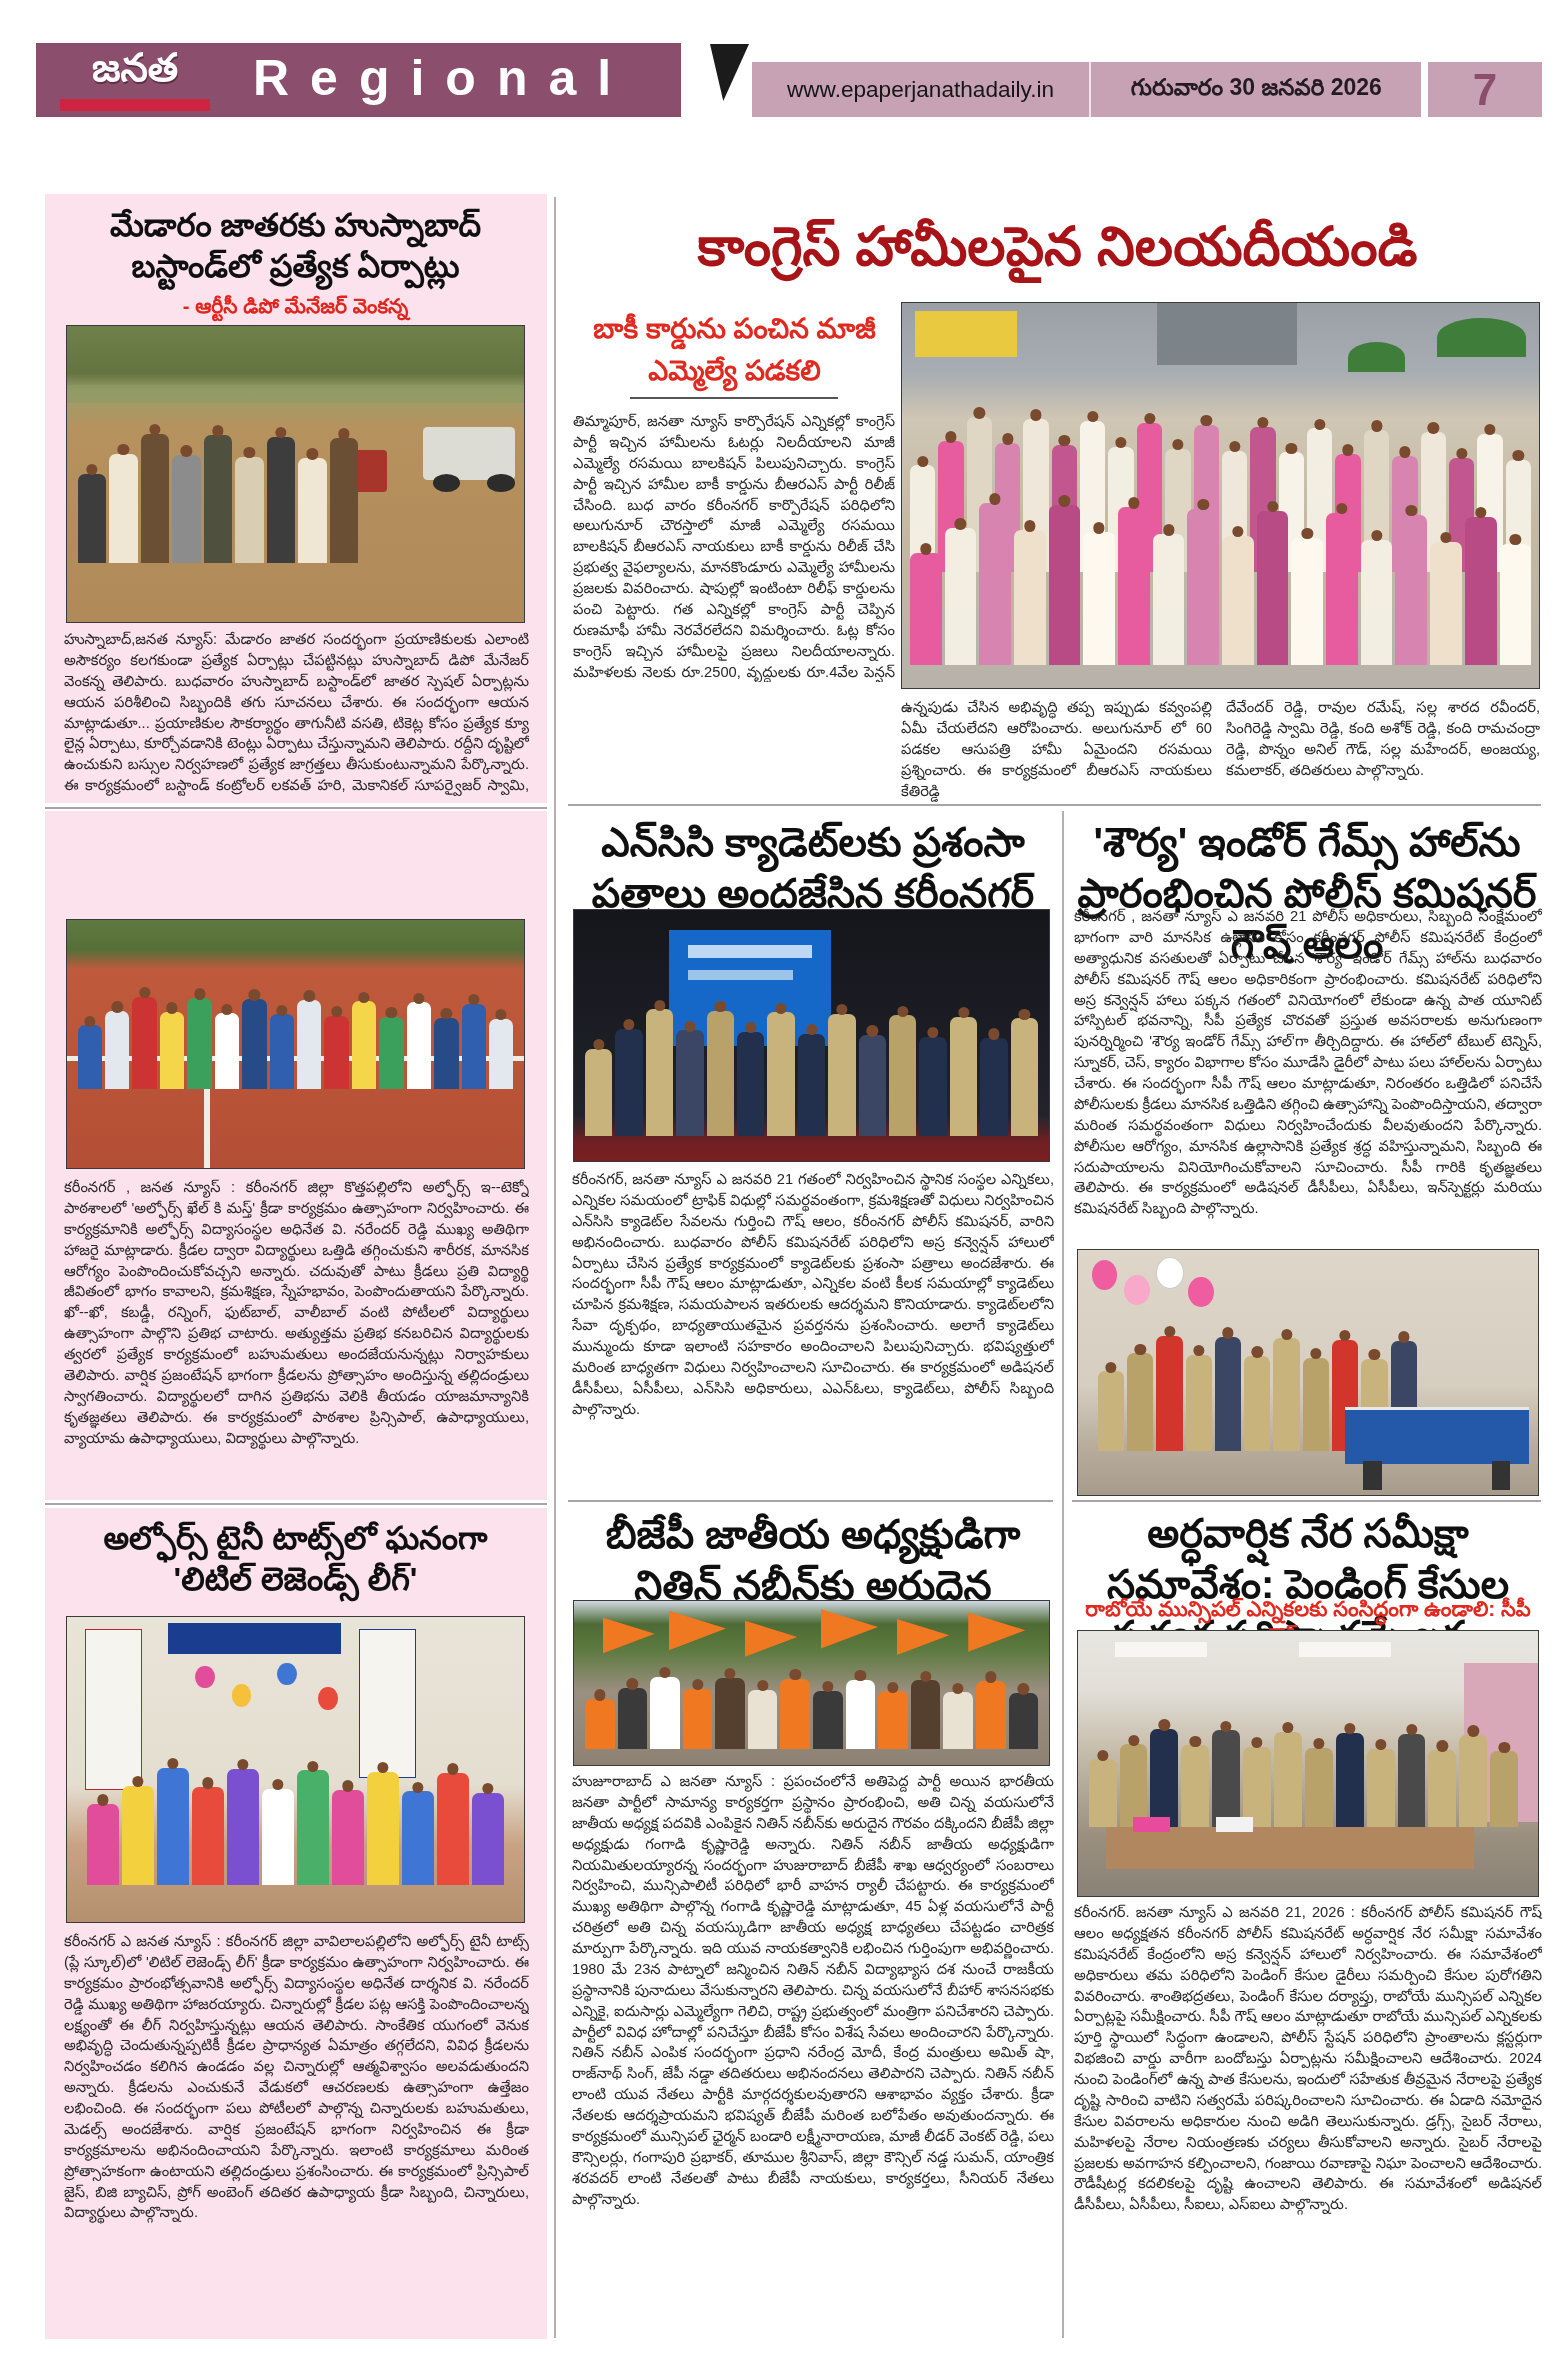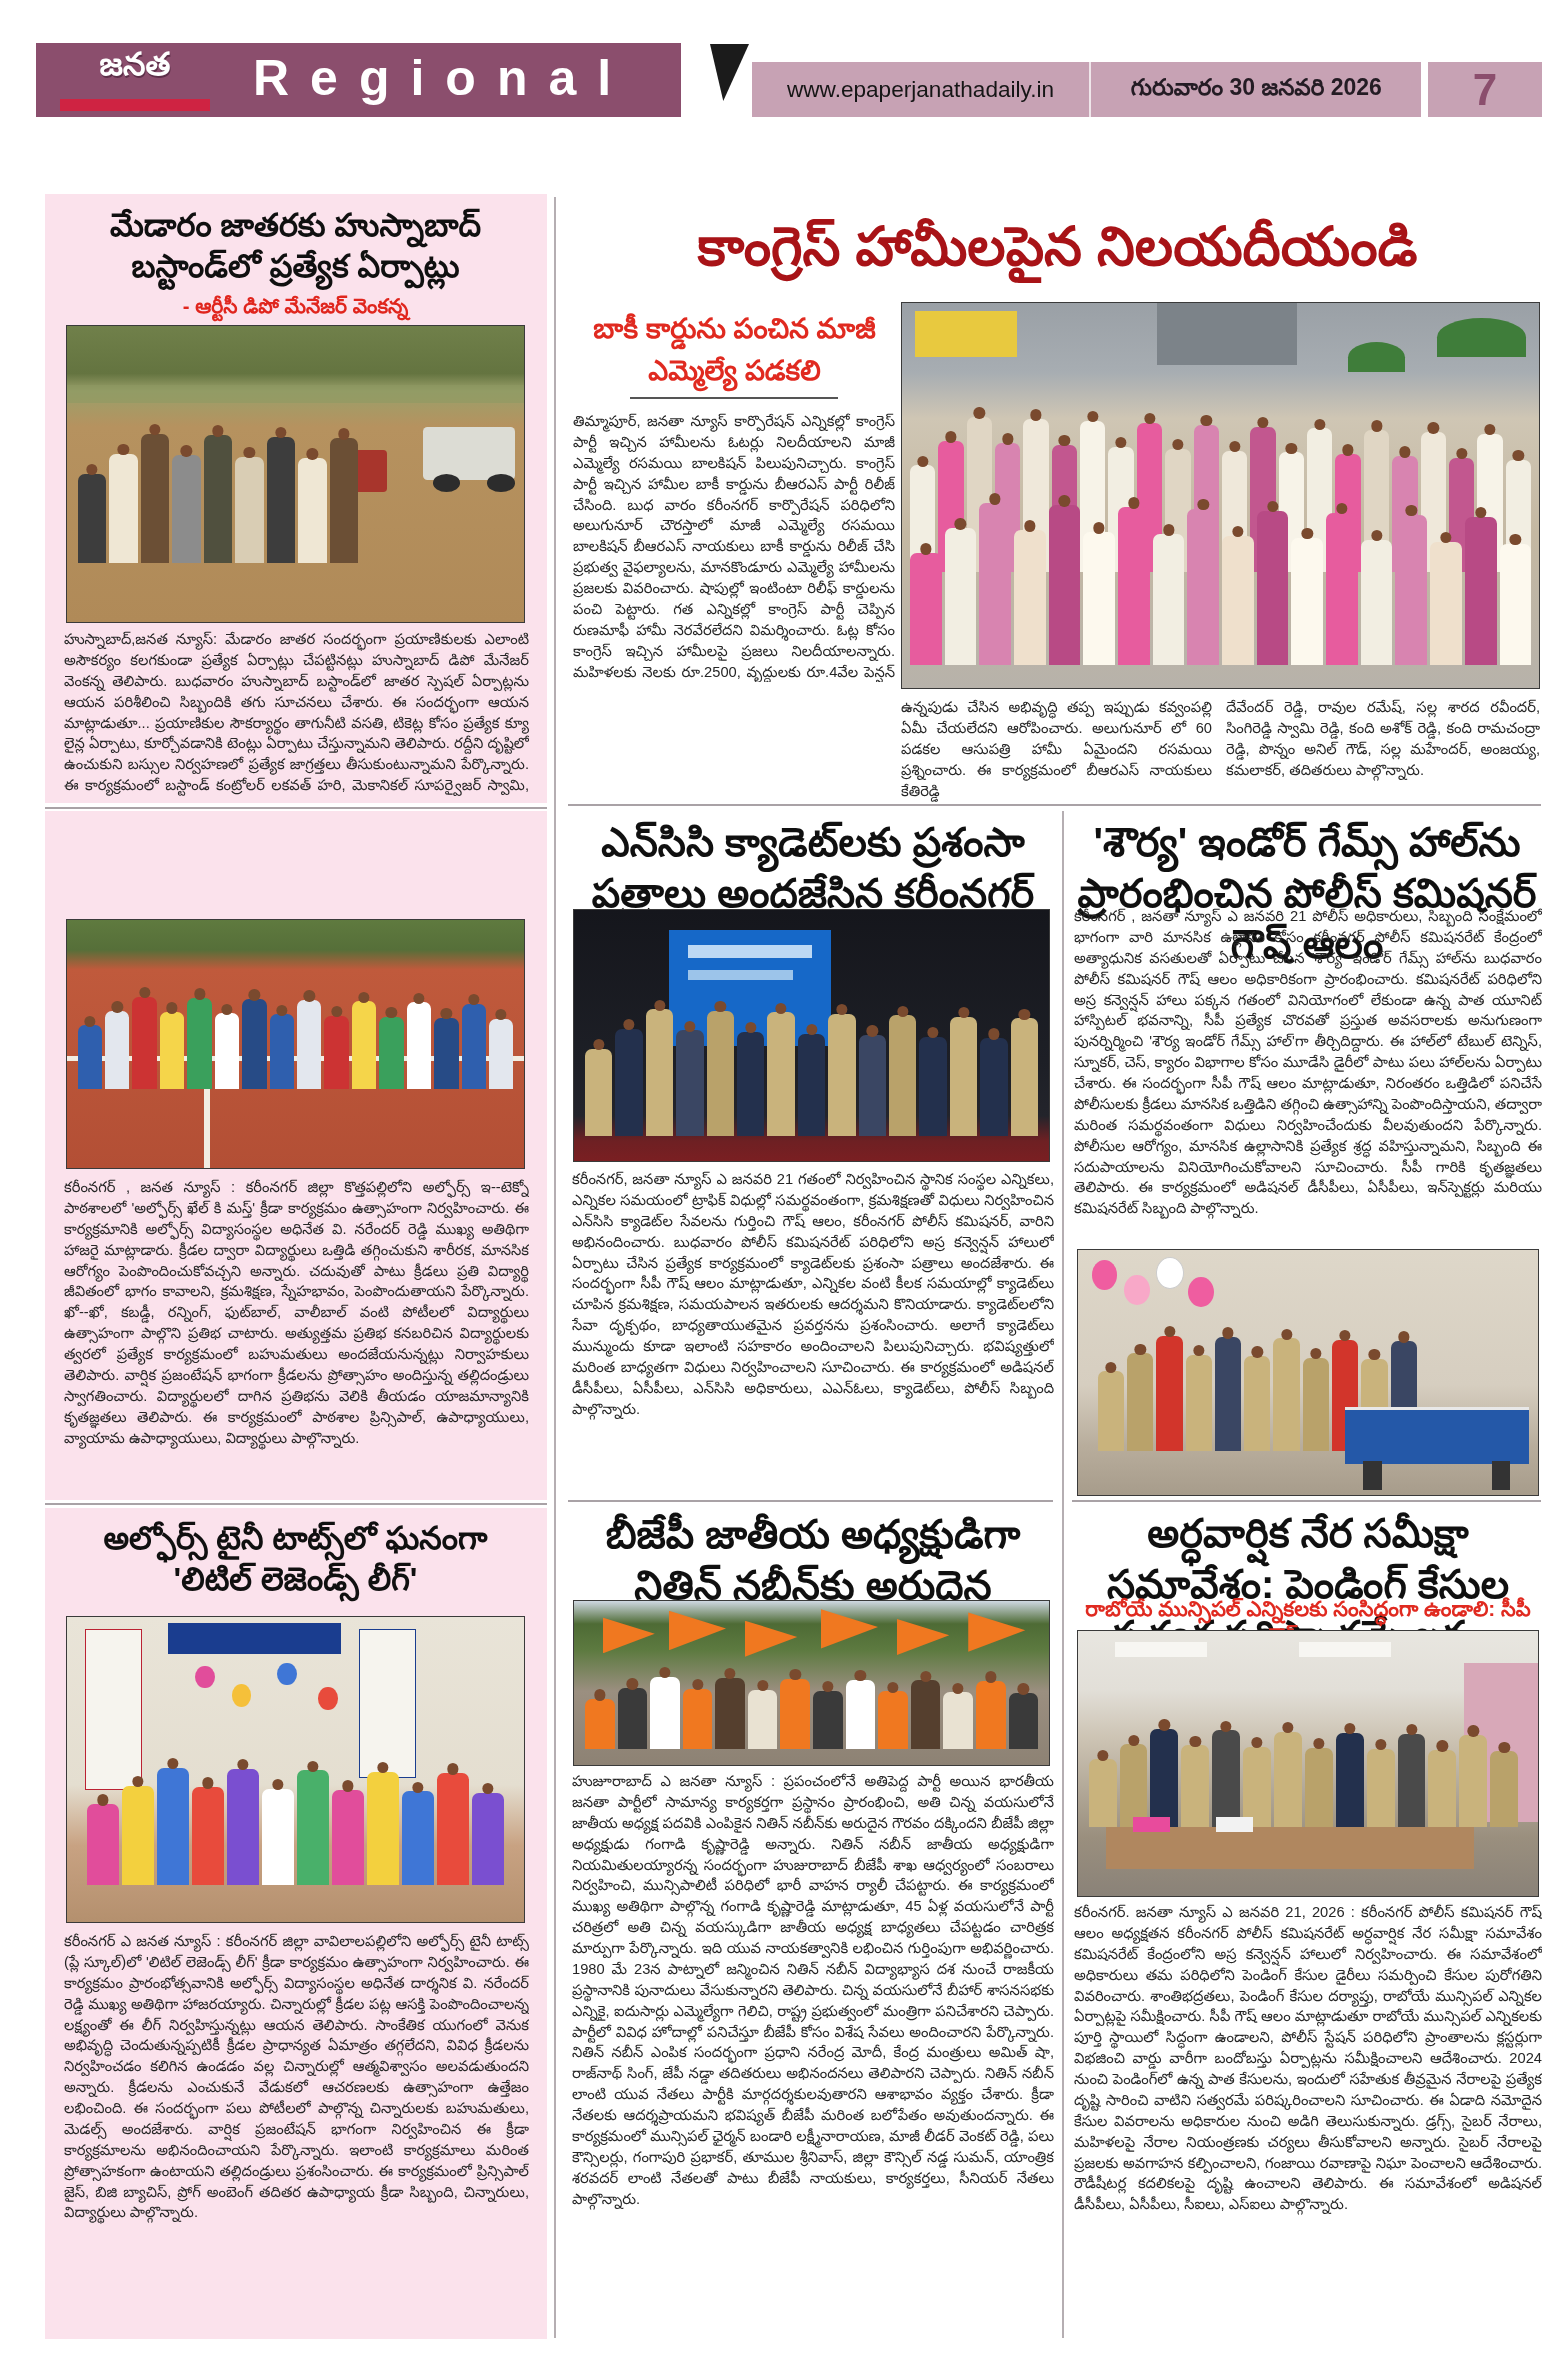--- a/index.html
+++ b/index.html
@@ -1,21 +1,21 @@
 <!DOCTYPE html>
 <html style="font-size:12px"><head>
 <meta charset="utf-8">
 <style>
   html,body{margin:0;padding:0;background:#ffffff;}
   .page{position:relative;width:1555px;height:2377px;background:#fff;overflow:hidden;
         font-family:"Liberation Sans","DejaVu Sans",sans-serif;color:#1d1d1d;}
   .abs{position:absolute;}
   
   .banner{background:#8b4e6d;}
-  .logo-jana{color:#fff;font-weight:bold;font-size:32px;text-align:center;line-height:1.05;
+  .logo-jana{color:#fff;font-weight:bold;font-size:39px;text-align:center;line-height:1.05;
              text-shadow:0.8px 1.5px 0 #5d2f49;}
   .logo-red{background:#cf2342;}
   .regional{color:#fff;font-weight:bold;font-size:50px;letter-spacing:0.42em;white-space:nowrap;}
   .fold{background:#1b1b1b;clip-path:polygon(0 0,100% 0,34% 100%);}
   .strip{background:#c7a2b4;display:flex;align-items:stretch;}
   .strip .cell{display:flex;align-items:center;justify-content:center;}
   .url-cell{flex:0 0 337px;font-size:22.6px;color:#161616;}
   .vdiv{width:2.3px;background:#efe6ea;}
   .vdiv2{width:6.8px;background:#ffffff;}
   .date-cell{flex:0 0 330px;font-weight:bold;font-size:23px;color:#241c24;}

